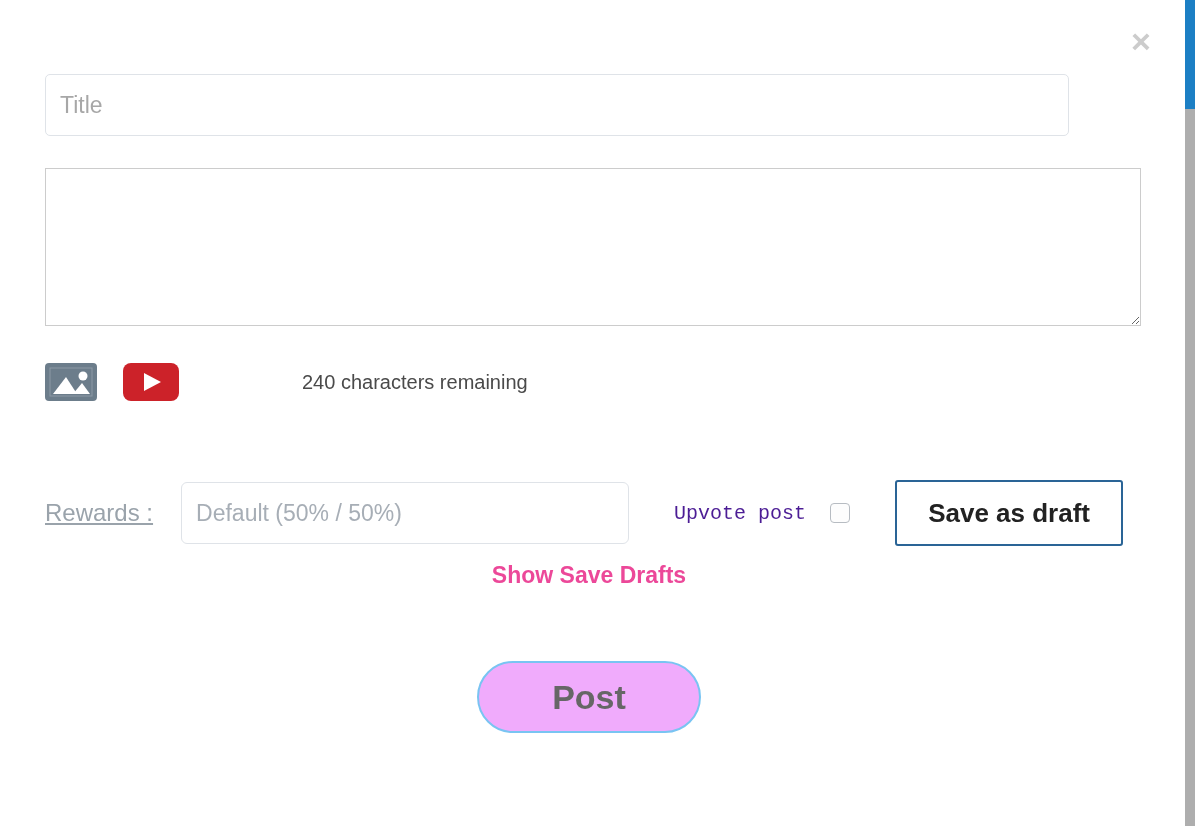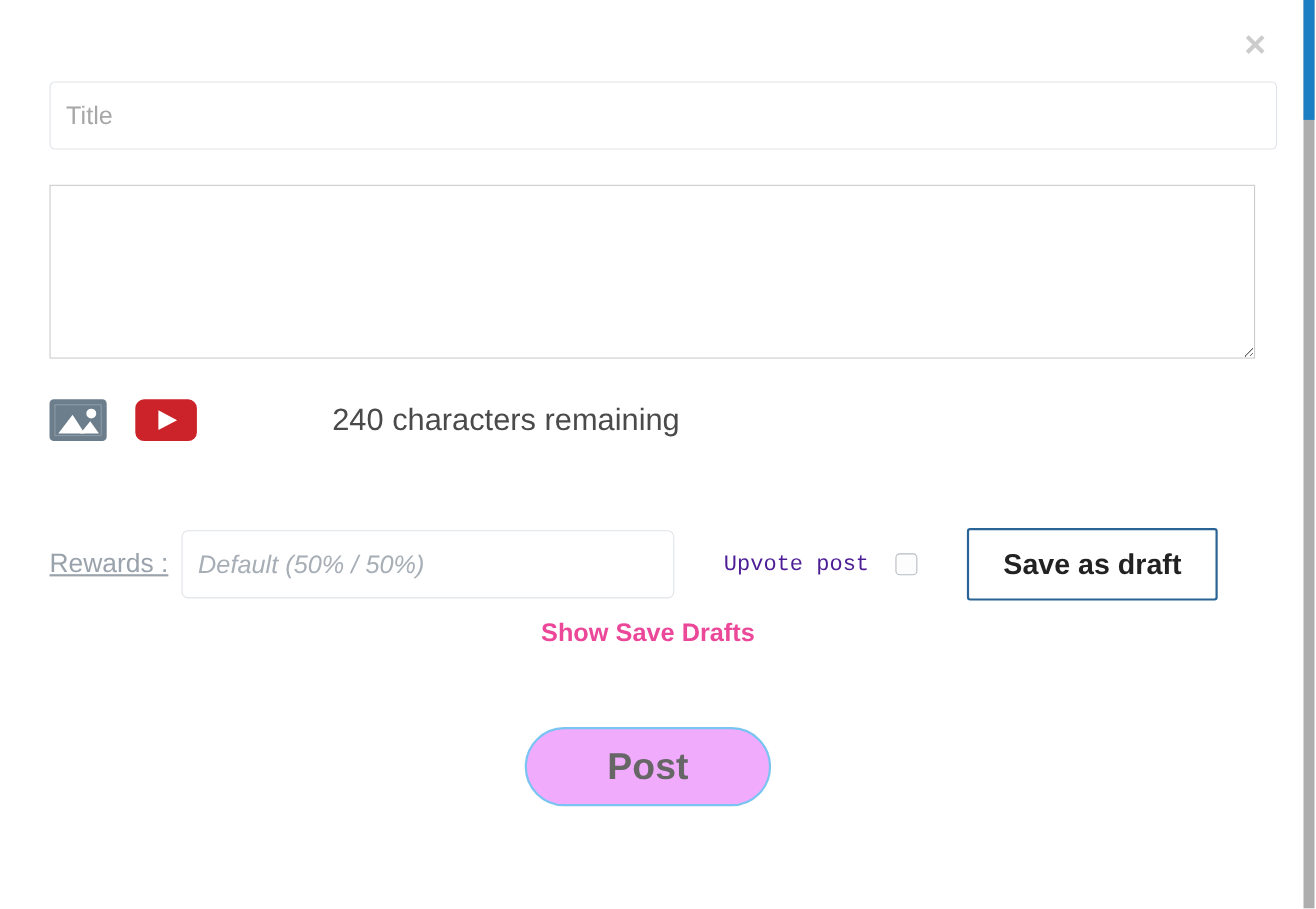--- a/index.html
+++ b/index.html
@@ -52,21 +52,21 @@
     user-select: none;
   }
 
   
   .modal-body {
     padding: 0 45px;
   }
 
   .title-input {
     display: block;
-    width: 1116px;
+    width: 1024px;
     height: 62px;
     padding: 0 14px;
     font-size: 23px;
     font-family: "Liberation Sans", sans-serif;
     color: #555;
     border: 1px solid #dfe3e8;
     border-radius: 5px;
     outline: none;
     background: #fff;
   }
@@ -124,54 +124,53 @@
     top: 10px;
     width: 0;
     height: 0;
     border-left: 17px solid #ffffff;
     border-top: 9px solid transparent;
     border-bottom: 9px solid transparent;
   }
 
   .char-count {
     margin-left: 123px;
-    font-size: 28px;
+    font-size: 20px;
     color: #4a4a4a;
     white-space: nowrap;
   }
 
   
   .rewards-row {
     display: flex;
     align-items: center;
     margin-top: 77px;
     height: 62px;
   }
   .rewards-label {
     font-size: 24px;
     color: #9aa3ab;
     white-space: nowrap;
     text-decoration: underline;
   }
   .rewards-select {
-    margin-left: 12px;
+    margin-left: 28px;
     width: 448px;
     height: 62px;
     padding: 0 14px;
     font-size: 23px;
     font-family: "Liberation Sans", sans-serif;
     color: #a7aeb6;
     border: 1px solid #dfe3e8;
     border-radius: 6px;
     background: #fff;
     outline: none;
     cursor: pointer;
     display: flex;
     align-items: center;
-    font-style: italic;
   }
   .upvote-label {
     margin-left: 45px;
     font-size: 20px;
     color: #4c1d95;
     white-space: nowrap;
     font-family: Liberation Mono, monospace;
   }
   .upvote-check {
     margin-left: 24px;

